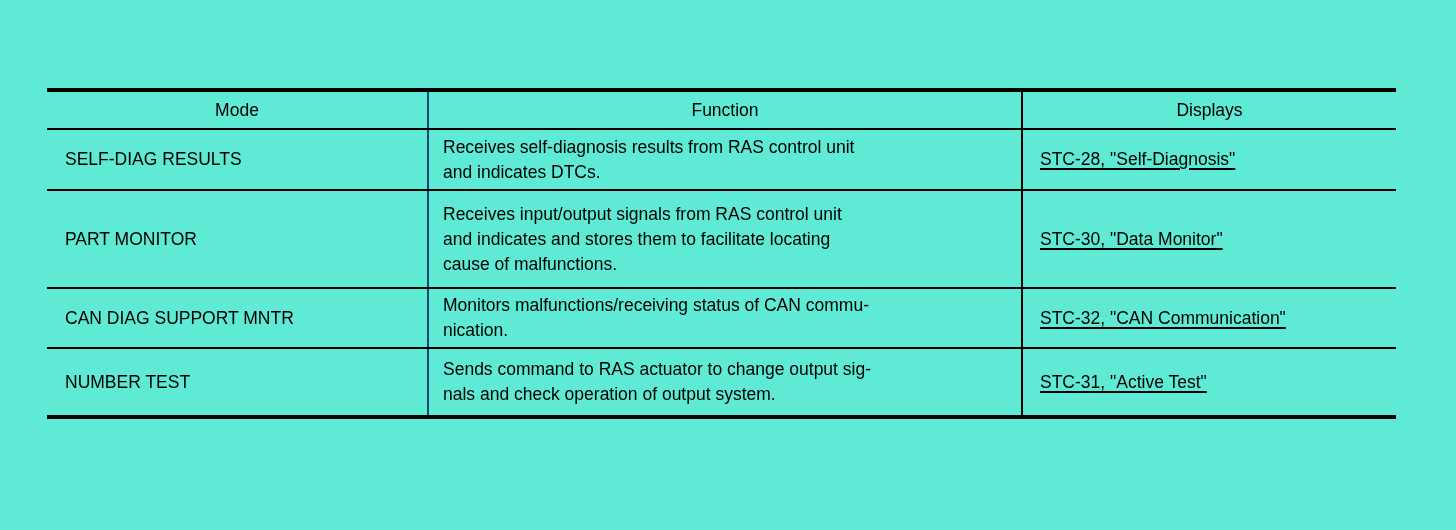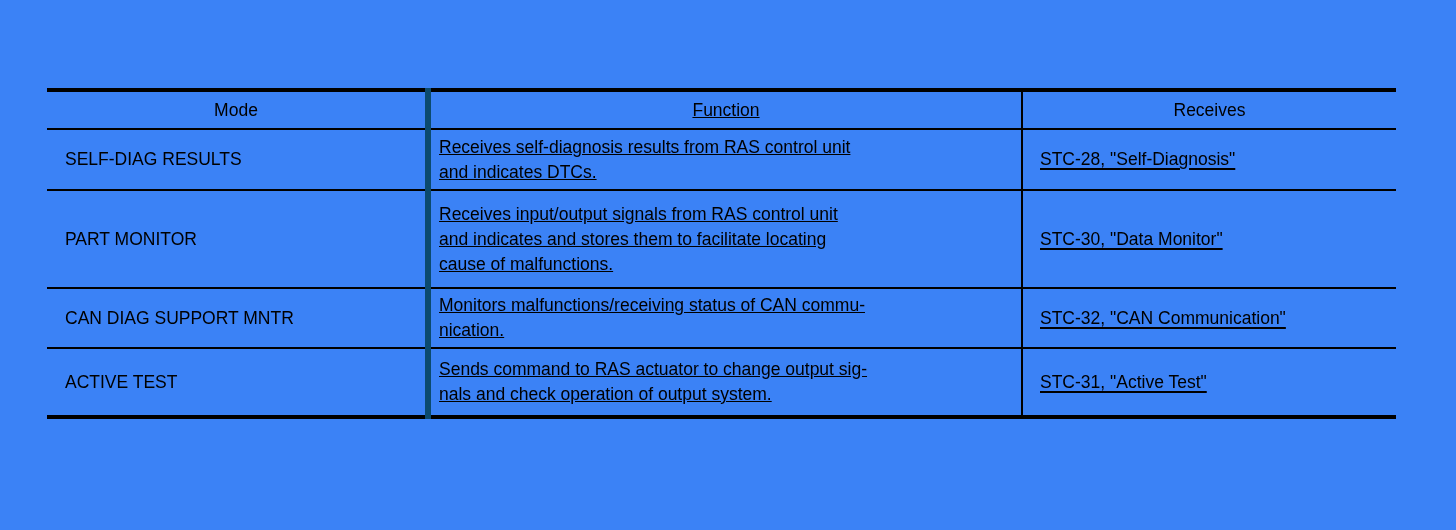--- a/index.html
+++ b/index.html
@@ -9,21 +9,21 @@
     width: 1456px;
     height: 530px;
     font-family: "Liberation Sans", "DejaVu Sans", sans-serif;
     color: #000000;
     overflow: hidden;
   }
   .page {
     position: relative;
     width: 1456px;
     height: 530px;
-    background: #3b82f6;
+    background: #5eead4;
   }
   table.consult-table {
     position: absolute;
     left: 47px;
     top: 88px;
     width: 1349px;
     border-collapse: collapse;
     table-layout: fixed;
     border-top: 4px solid #000000;
     border-bottom: 4px solid #000000;
@@ -44,27 +44,26 @@
   }
   tbody td {
     vertical-align: middle;
     border-bottom: 2px solid #000000;
     padding: 4px 8px 4px 0;
   }
   tbody tr:last-child td { border-bottom: none; }
 
   
   th.col-func, td.col-func {
-    border-left: 6px solid #0c4a6e;
+    border-left: 2px solid #0c4a6e;
     border-right: 2px solid #000000;
-    text-decoration: underline;
   }
 
   td.col-mode { padding-left: 18px; }
-  td.col-func { padding-left: 8px; white-space: pre-line; }
+  td.col-func { padding-left: 14px; white-space: pre-line; }
   td.col-ref  { padding-left: 17px; }
 
   tbody tr.r1 { height: 61px; }
   tbody tr.r2 { height: 98px; }
   tbody tr.r3 { height: 56px; }
   tbody tr.r4 { height: 69px; }
   tbody tr.r5 { height: 70px; }
 
   a.ref-link {
     color: #000000;
@@ -82,21 +81,21 @@
   <table class="consult-table">
     <colgroup>
       <col class="c-mode">
       <col class="c-func">
       <col class="c-ref">
     </colgroup>
     <thead>
       <tr>
         <th class="col-mode">Mode</th>
         <th class="col-func">Function</th>
-        <th class="col-ref">Receives</th>
+        <th class="col-ref">Displays</th>
       </tr>
     </thead>
     <tbody>
       <tr class="r1">
         <td class="col-mode">SELF-DIAG RESULTS</td>
         <td class="col-func">Receives self-diagnosis results from RAS control unit
 and indicates DTCs.</td>
         <td class="col-ref">
           <a class="ref-link">STC-28, "Self-Diagnosis"</a>
         </td>
@@ -112,21 +111,21 @@
       </tr>
       <tr class="r3">
         <td class="col-mode">CAN DIAG SUPPORT MNTR</td>
         <td class="col-func">Monitors malfunctions/receiving status of CAN commu-
 nication.</td>
         <td class="col-ref">
           <a class="ref-link">STC-32, "CAN Communication"</a>
         </td>
       </tr>
       <tr class="r4">
-        <td class="col-mode">ACTIVE TEST</td>
+        <td class="col-mode">NUMBER TEST</td>
         <td class="col-func">Sends command to RAS actuator to change output sig-
 nals and check operation of output system.</td>
         <td class="col-ref">
           <a class="ref-link">STC-31, "Active Test"</a>
         </td>
       </tr>
     </tbody>
   </table>
 </div>
 

